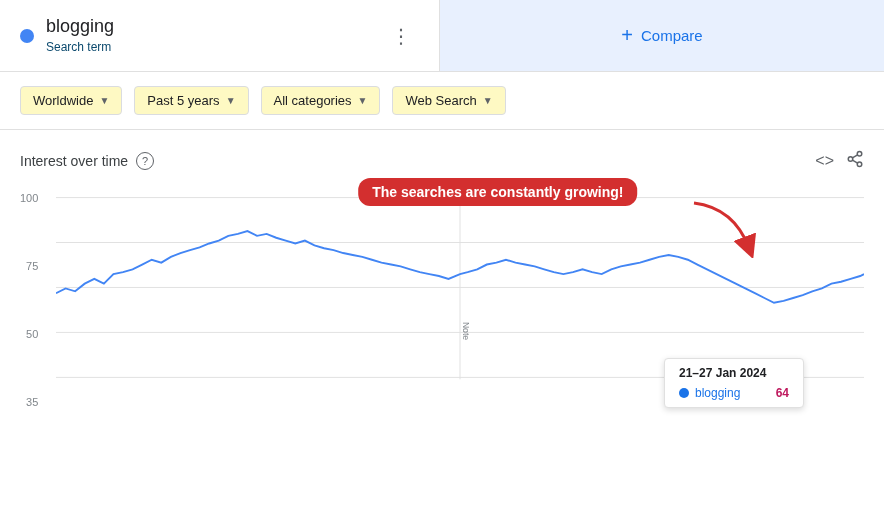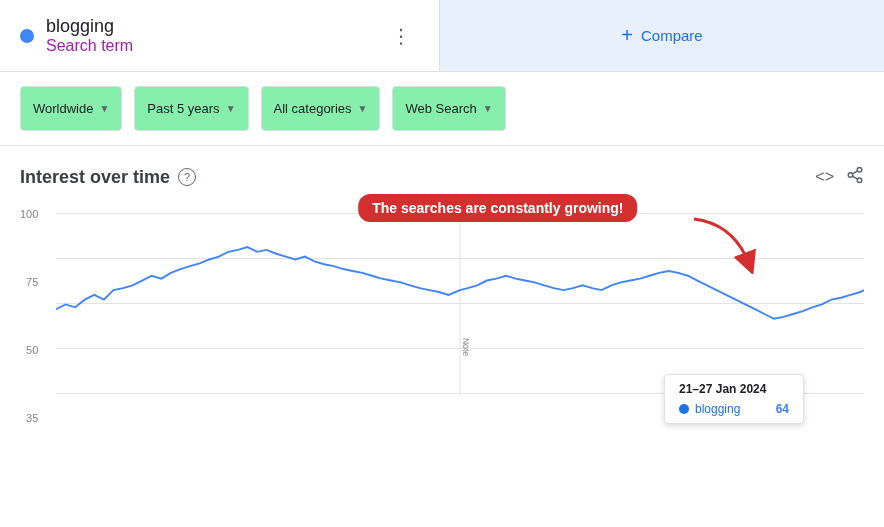--- a/index.html
+++ b/index.html
@@ -35,22 +35,22 @@
       flex-shrink: 0;
     }
 
     .search-term-text h2 {
       font-size: 18px;
       font-weight: 500;
       color: #202124;
     }
 
     .search-term-text span {
-      font-size: 16px;
-      color: #a21caf;
+      font-size: 12px;
+      color: #0c4a6e;
     }
 
     .three-dots {
       color: #5f6368;
       font-size: 20px;
       cursor: pointer;
       padding: 4px 8px;
     }
 
     .compare-section {
@@ -77,27 +77,27 @@
       gap: 12px;
       padding: 14px 20px;
       border-bottom: 1px solid #e0e0e0;
       background: #fff;
     }
 
     .filter-btn {
       display: flex;
       align-items: center;
       gap: 6px;
-      padding: 14px 12px;
+      padding: 6px 12px;
       border: 1px solid #dadce0;
       border-radius: 4px;
       font-size: 13px;
       color: #202124;
       cursor: pointer;
-      background: #86efac;
+      background: #fef9c3;
     }
 
     .filter-btn .chevron {
       font-size: 10px;
       color: #5f6368;
     }
 
     .chart-section {
       padding: 20px 20px 10px 20px;
       position: relative;
@@ -111,23 +111,23 @@
       margin-bottom: 16px;
     }
 
     .chart-title-group {
       display: flex;
       align-items: center;
       gap: 8px;
     }
 
     .chart-title {
-      font-size: 18px;
+      font-size: 14px;
       color: #3c4043;
-      font-weight: 700;
+      font-weight: 400;
     }
 
     .help-icon {
       width: 18px;
       height: 18px;
       border-radius: 50%;
       border: 1px solid #5f6368;
       display: flex;
       align-items: center;
       justify-content: center;
@@ -241,21 +241,21 @@
 
     .tooltip-dot {
       width: 10px;
       height: 10px;
       border-radius: 50%;
       background: #1a73e8;
     }
 
     .tooltip-value {
       font-weight: 600;
-      color: #3b82f6;
+      color: #be185d;
       font-size: 12px;
     }
   </style>
 </head>
 <body>
 
 <div class="top-section">
   <div class="search-term-card">
     <div class="search-term-left">
       <div class="blue-dot"></div>

